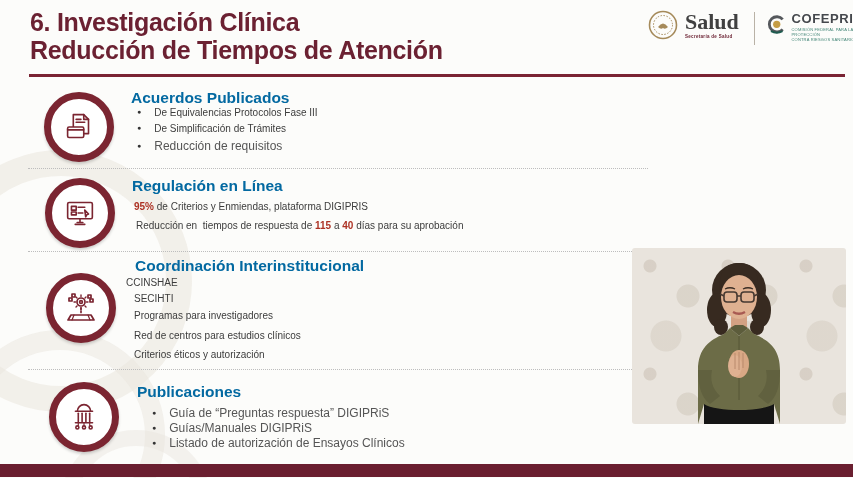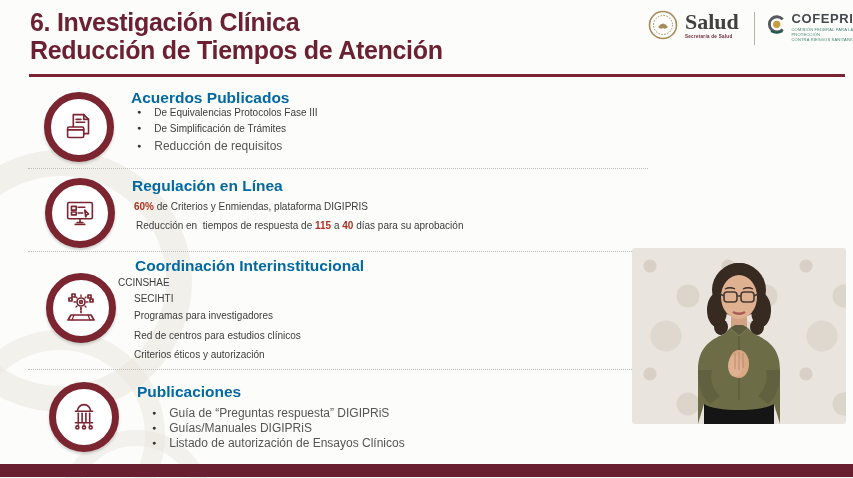--- a/index.html
+++ b/index.html
@@ -117,41 +117,41 @@
     <rect x="11" y="13" width="5" height="4"></rect>
     <rect x="11" y="19" width="5" height="3"></rect>
     <line x1="18" y1="14" x2="25" y2="14"></line>
     <line x1="18" y1="20" x2="23" y2="20"></line>
     <path d="M25,17 l4,4 l-2,1 l-1,2 z"></path>
     <path d="M17,30 h6 M20,26 v4"></path>
     <path d="M15,32 h10"></path>
   </svg>
 </div>
 <div class="sec-title" style="left:132px;top:177px;">Regulación en Línea</div>
-<div class="body-line" style="left:134px;top:201px;"><span class="hl">60%</span><span> de Criterios y Enmiendas, plataforma DIGIPRIS</span></div>
+<div class="body-line" style="left:134px;top:201px;"><span class="hl">95%</span><span> de Criterios y Enmiendas, plataforma DIGIPRIS</span></div>
 <div class="body-line" style="left:136px;top:220px;"><span>Reducción en  tiempos de respuesta de </span><span class="hl">115</span><span> a </span><span class="hl">40</span><span> días para su aprobación</span></div>
 
 <div class="dotted" style="top:251px;"></div>
 
 <div class="icon-circle" style="left:46px;top:273px;">
   <svg class="icon-svg" width="40" height="40" viewBox="0 0 40 40">
     <circle cx="20" cy="14" r="4"></circle>
     <circle cx="20" cy="14" r="1.4"></circle>
     <path d="M20,8.5 v-1.5 M20,19.5 v1.5 M14.5,14 h-1.5 M25.5,14 h1.5 M16,10 l-1,-1 M24,10 l1,-1 M16,18 l-1,1 M24,18 l1,1" stroke-width="1.4"></path>
     <rect x="8" y="10" width="3" height="3"></rect>
     <rect x="11" y="6" width="3" height="3"></rect>
     <rect x="27" y="7" width="3" height="3"></rect>
     <rect x="29" y="11" width="3" height="3"></rect>
     <path d="M20,20 v6" stroke-dasharray="1.5 1.5"></path>
     <path d="M10,27 h20 l3,5 h-26 z"></path>
     <path d="M13,27 l-2,5 M27,27 l2,5" stroke-width="1.2"></path>
   </svg>
 </div>
 <div class="sec-title" style="left:135px;top:257px;">Coordinación Interinstitucional</div>
-<div class="body-line" style="left:118px;top:277px;">CCINSHAE</div>
+<div class="body-line" style="left:126px;top:277px;">CCINSHAE</div>
 <div class="body-line" style="left:134px;top:293px;">SECIHTI</div>
 <div class="body-line" style="left:134px;top:310px;">Programas para investigadores</div>
 <div class="body-line" style="left:134px;top:330px;">Red de centros para estudios clínicos</div>
 <div class="body-line" style="left:134px;top:349px;">Criterios éticos y autorización</div>
 
 <div class="dotted" style="top:369px;"></div>
 
 <div class="icon-circle" style="left:49px;top:382px;">
   <svg class="icon-svg" width="38" height="38" viewBox="0 0 40 40">
     <path d="M13,14 a7,7 0 0 1 14,0"></path>

